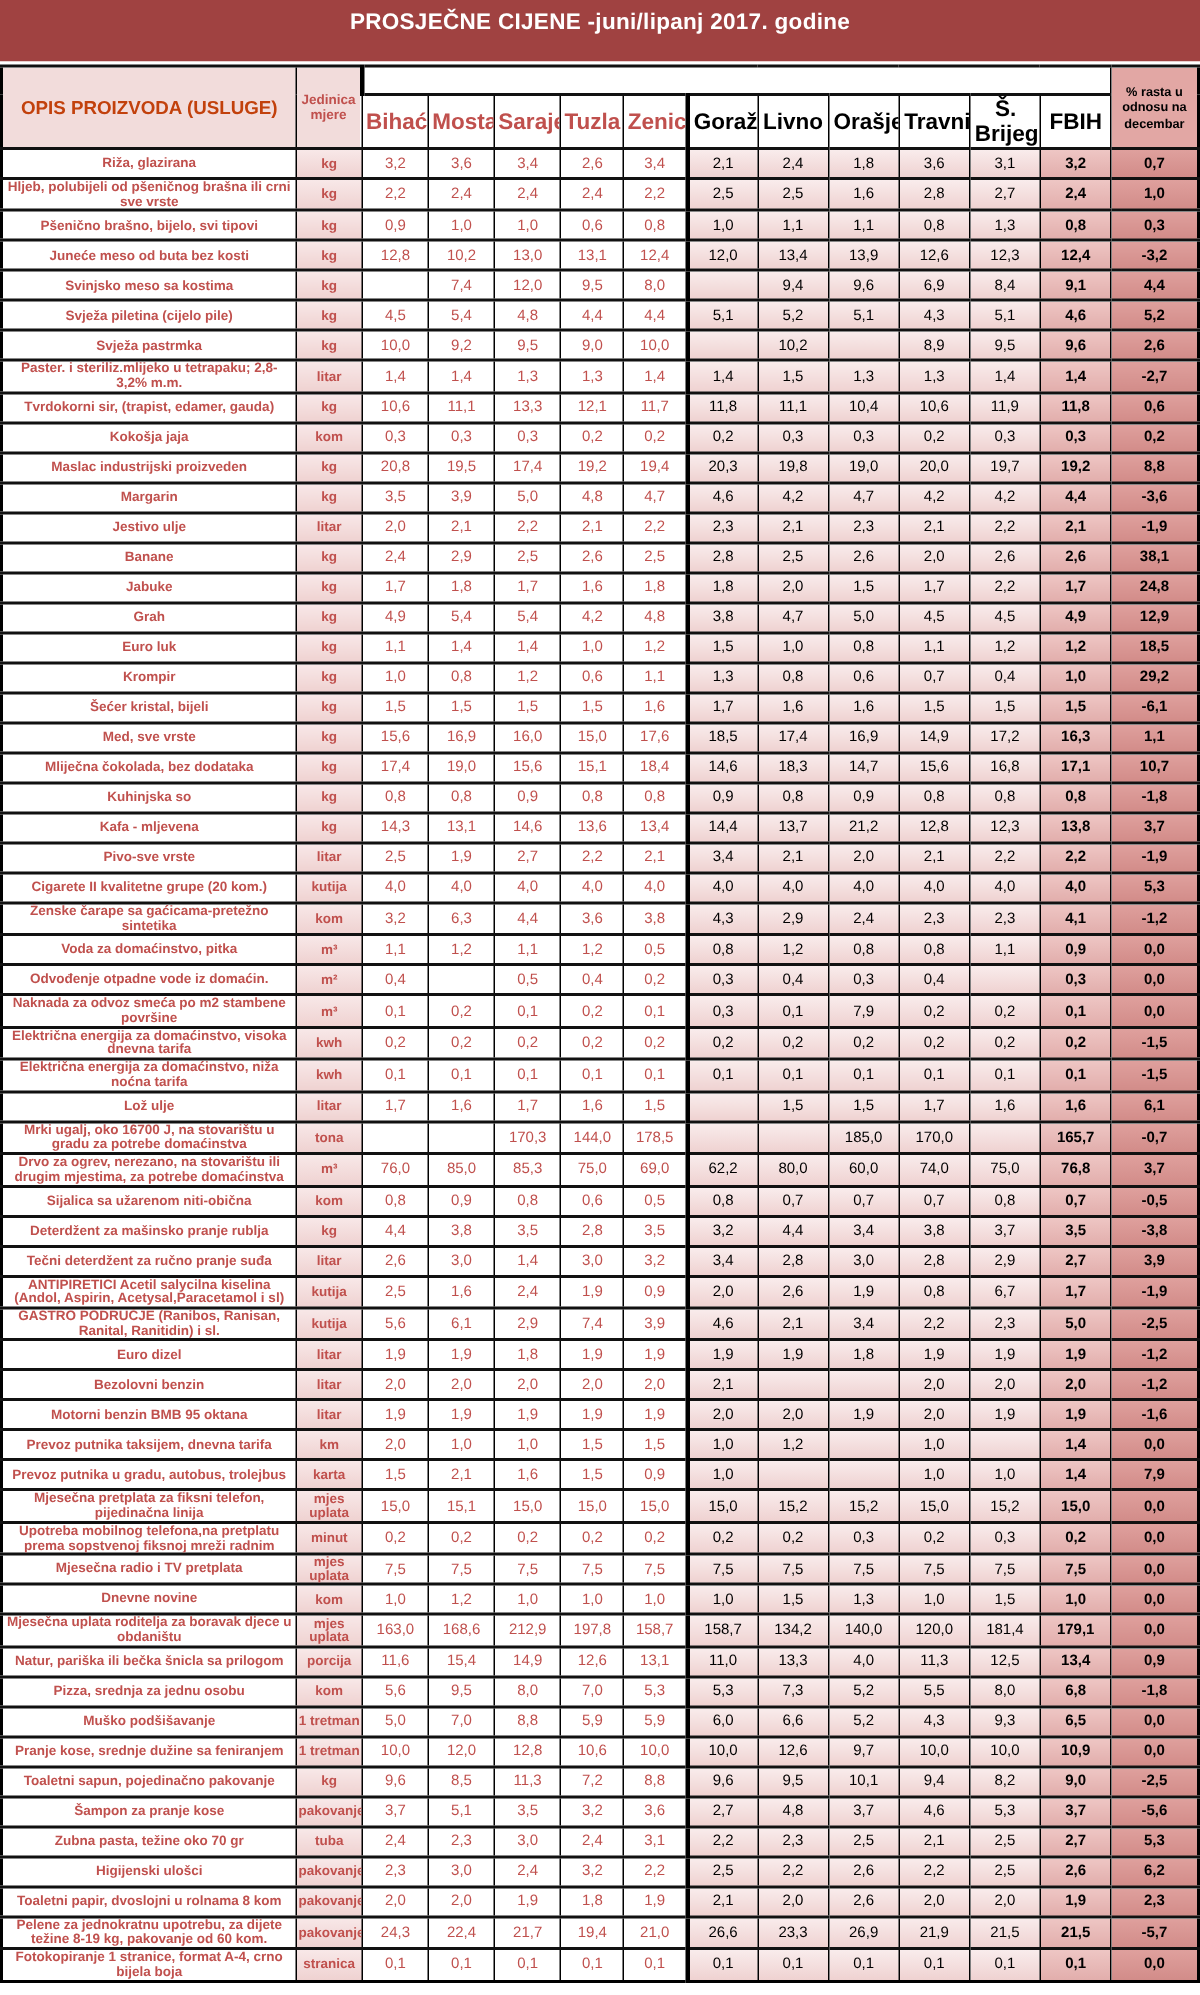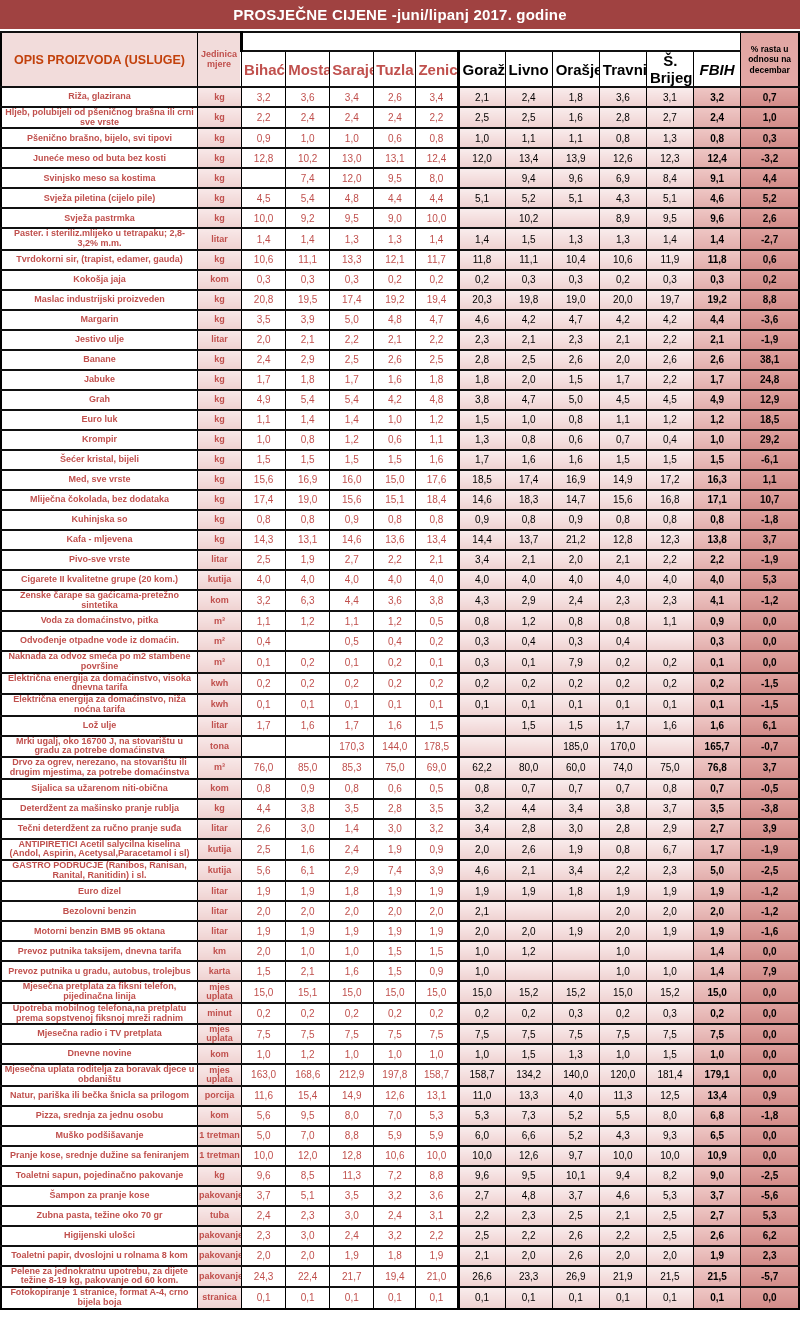--- a/index.html
+++ b/index.html
@@ -1,19 +1,19 @@
 <!DOCTYPE html>
 <html><head>
 <meta charset="utf-8">
 <style>
   html,body { margin:0; padding:0; background:#ffffff; }
   body { width:800px; font-family:"Liberation Sans", sans-serif; }
 
   .title-bar {
-    width:100%; height:29px; line-height:29px;
+    width:100%; height:41px; line-height:29px;
     background:#a04241; color:#ffffff;
     font-size:15px; font-weight:bold; text-align:center;
     letter-spacing:.2px;
   }
   .gap { height:2px; background:#ffffff; }
 
   table.price-table {
     width:800px; border-collapse:collapse; table-layout:fixed;
     border:2px solid #000;
   }
@@ -33,21 +33,21 @@
     background:#f2dcdb; color:#c0504d; font-weight:bold; font-size:9px; line-height:1.1;
   }
   th.h-growth {
     background:#e2a7a4; color:#000; font-weight:bold; font-size:8.5px; line-height:1.2;
   }
   tr.spacer-row th.h-spacer { background:#ffffff; height:19px; }
   tr.city-row th { background:#ffffff; font-size:15px; font-weight:bold; height:25px; }
   tr.city-row th.red { color:#c0504d; }
   tr.city-row th.blk { color:#000; text-align:left; padding-left:3px;margin-top:16px; }
   tr.city-row th.blk.ctr { text-align:center; }
-  tr.city-row th.fb  { color:#000; text-align:center;font-style:italic; }
+  tr.city-row th.fb  { color:#000; text-align:center; }
 
   
   tbody tr { height:20px; }
   td.c-label {
     background:#ffffff; color:#c0504d; font-weight:bold;
     font-size:9px; line-height:1.08;
   }
   td.c-unit {
     background:linear-gradient(180deg,#f8e8e8 0%,#efd2d1 100%);
     color:#c0504d; font-weight:bold; font-size:9px; line-height:1.0; padding:0 1px;

